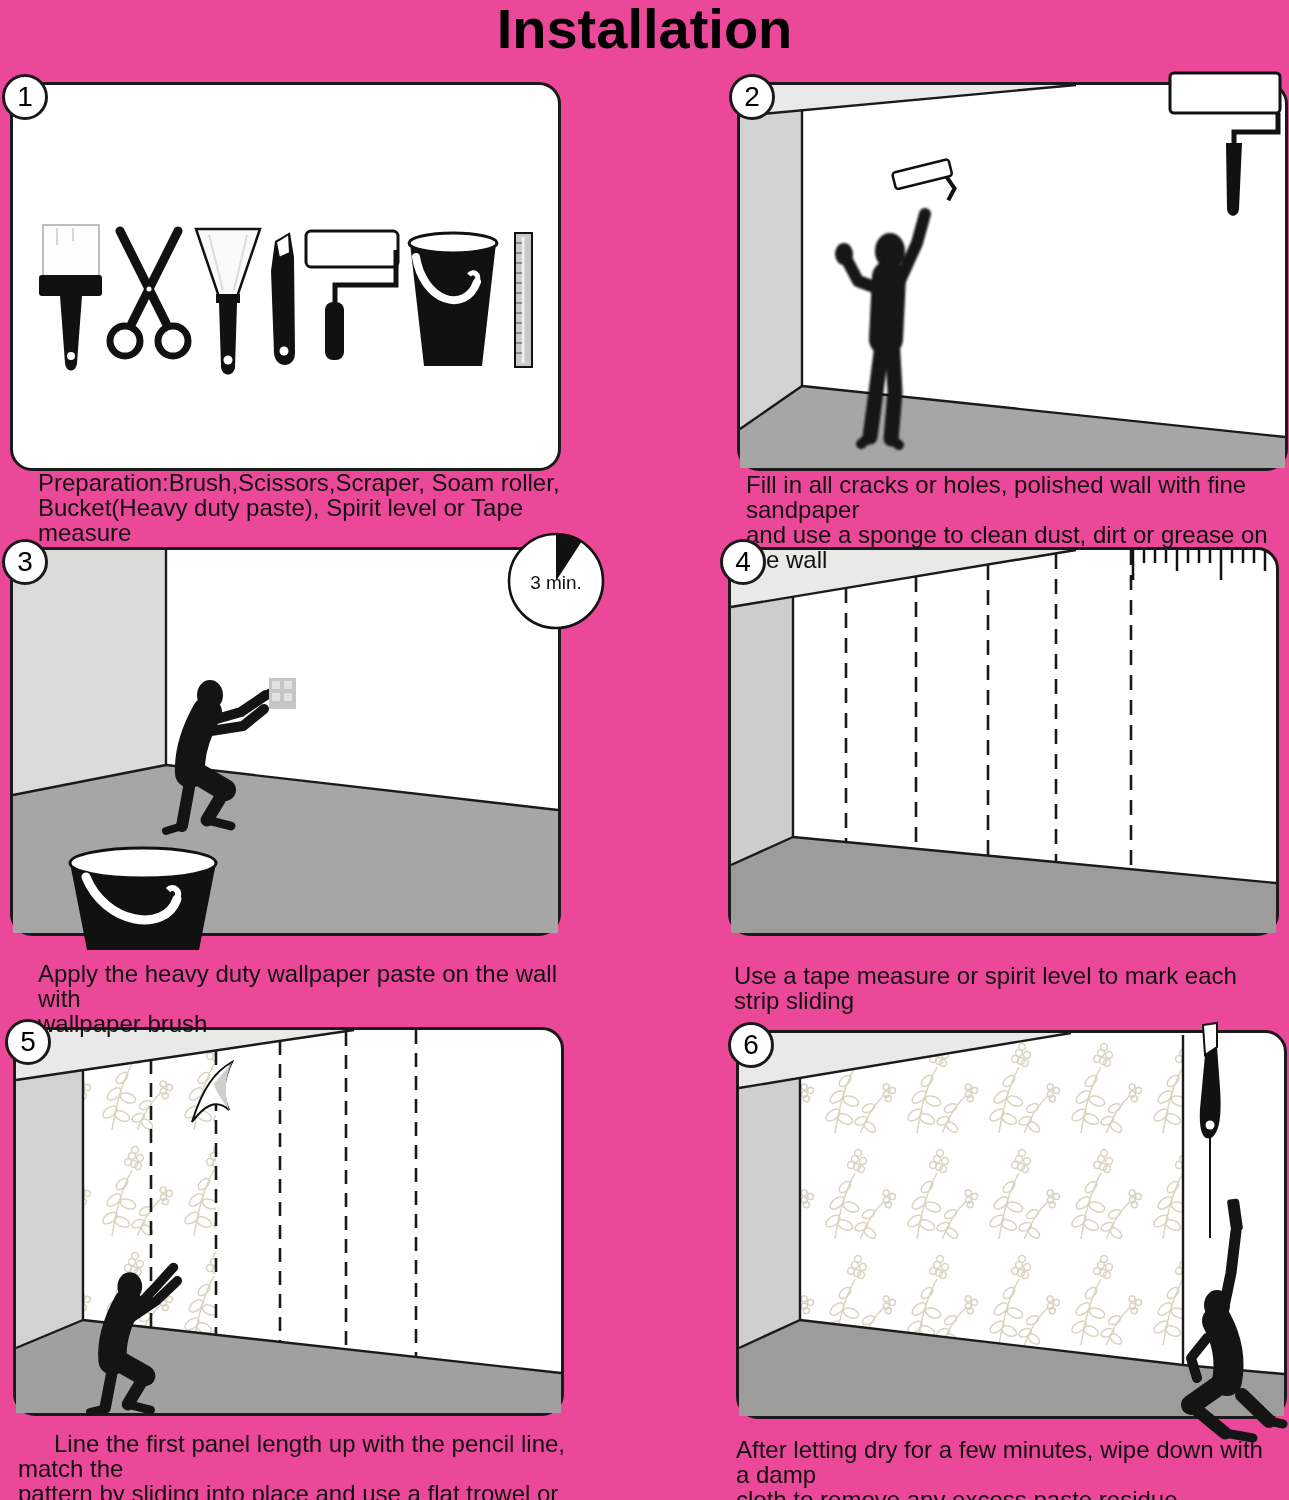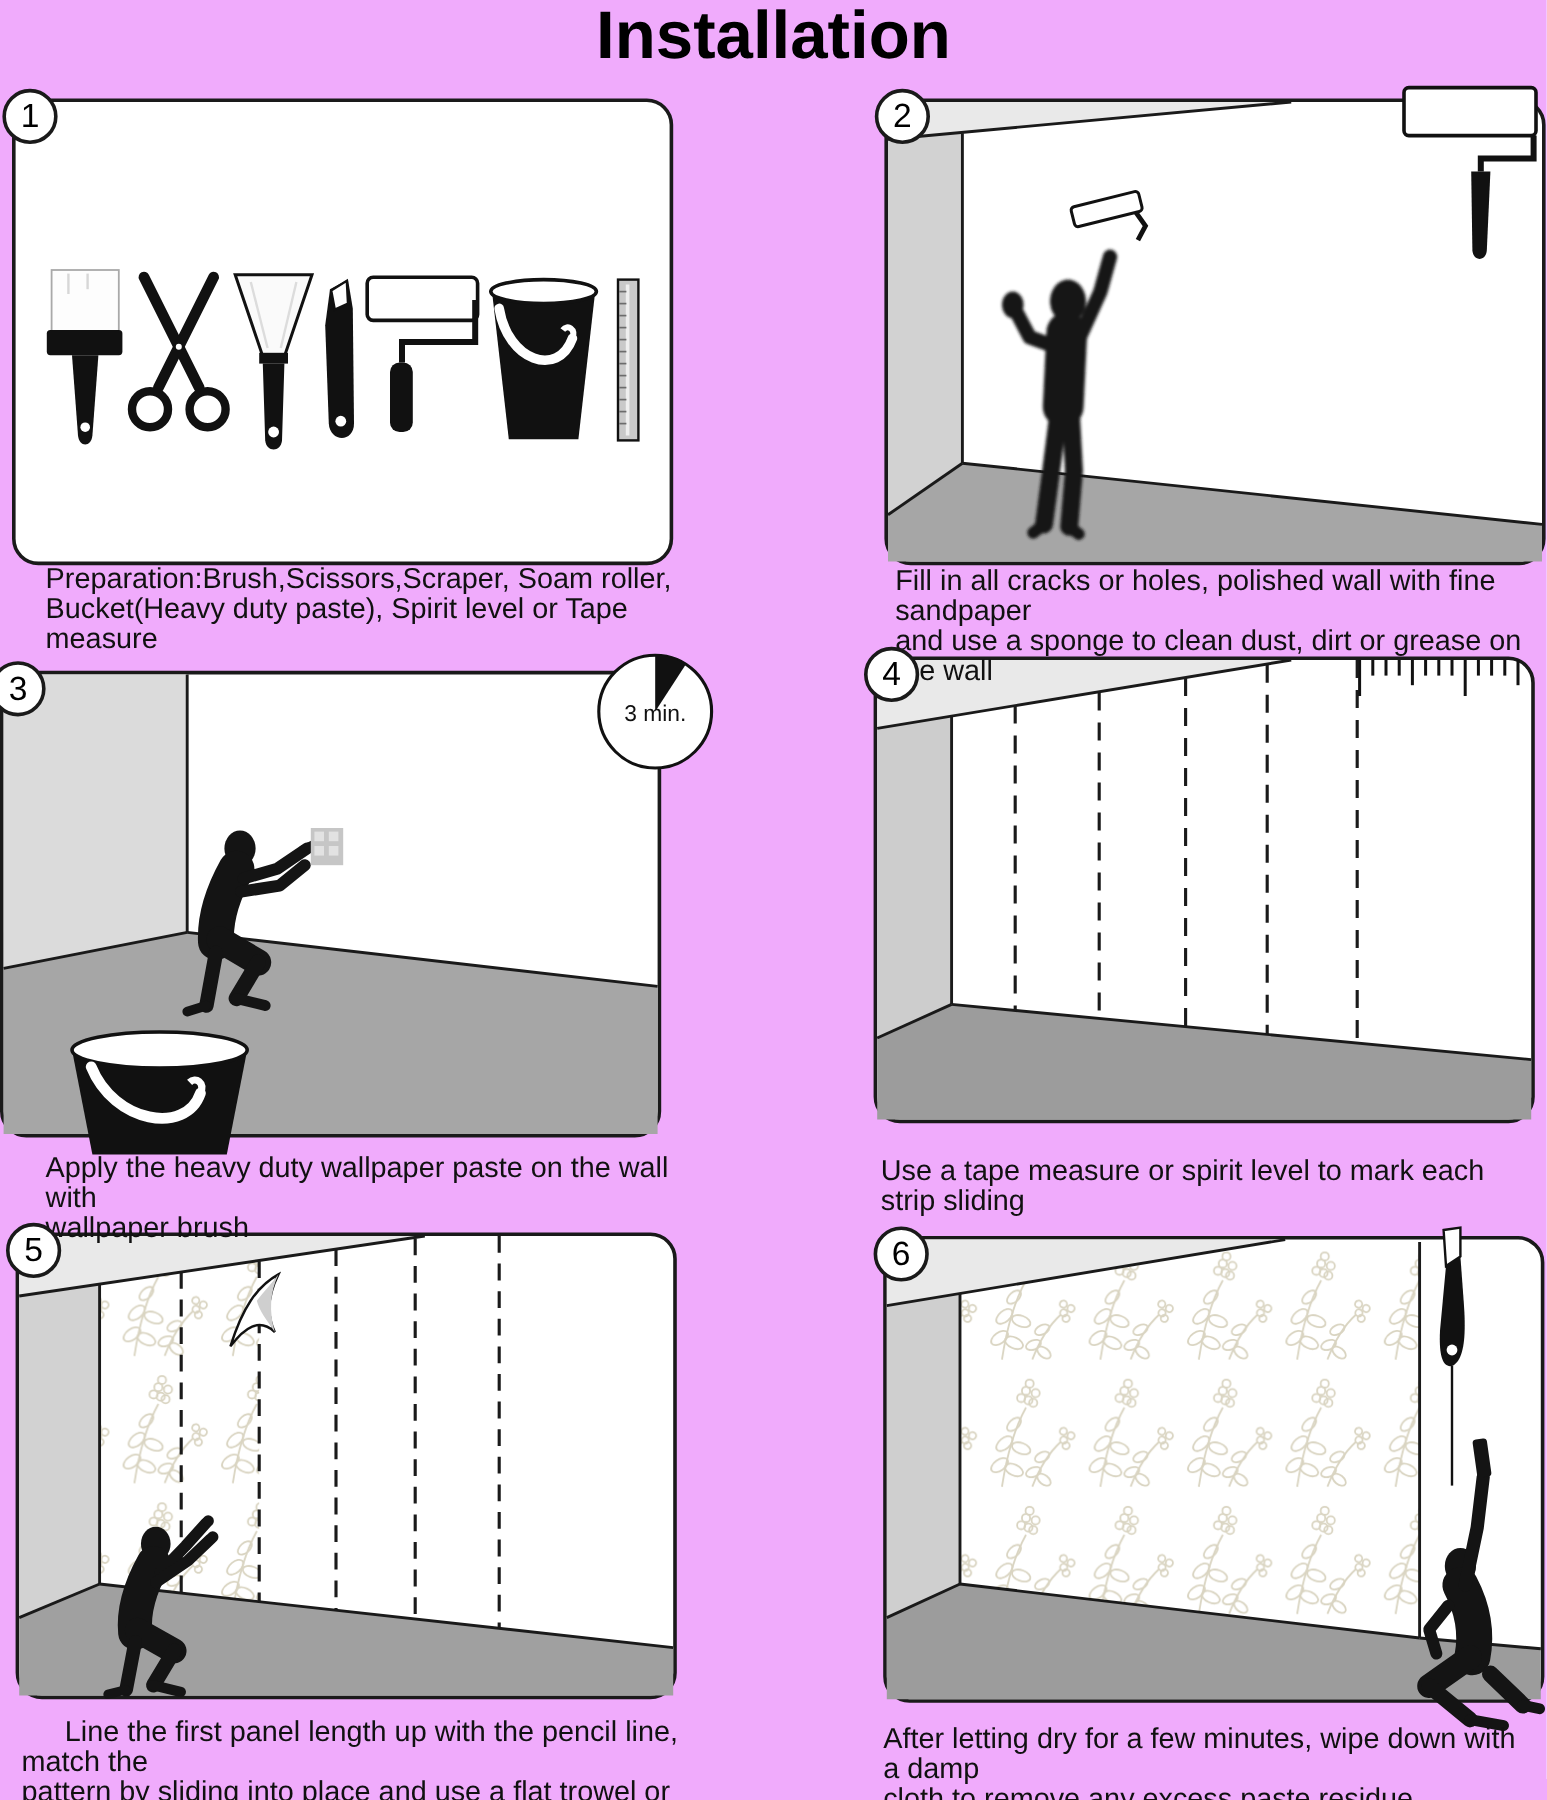--- a/index.html
+++ b/index.html
@@ -1,28 +1,28 @@
 <!DOCTYPE html>
 <html><head>
 <meta charset="utf-8">
 <style>
   html,body{margin:0;padding:0;background:#fff;}
-  .canvas{position:relative;width:1289px;height:1500px;background:#f0abfc;overflow:hidden;
+  .canvas{position:relative;width:1289px;height:1500px;background:#ec4899;overflow:hidden;
           font-family:"Liberation Sans",sans-serif;color:#000;text-decoration:underline;}
   .title{position:absolute;left:0;top:-4px;width:100%;text-align:center;
          font-size:56px;font-weight:bold;letter-spacing:0px;}
   .panel{position:absolute;width:545px;height:383px;border:3px solid #1a1a1a;
          border-radius:22px;background:#fff;}
   .panel svg{position:absolute;left:0;top:0;width:545px;height:383px;overflow:visible;}
   .badge{position:absolute;left:-11px;top:-11px;width:40px;height:40px;background:#fff;
          border:3px solid #1a1a1a;border-radius:50%;display:flex;align-items:center;
          justify-content:center;font-size:28px;z-index:3;}
   .caption{position:absolute;font-size:24px;line-height:25px;color:#111;white-space:pre-line;}
   #p1{left:10px;top:82px;}   #p2{left:737px;top:82px;}
-  #p3{left:0;top:547px;margin-top:12px;}  #p4{left:728px;top:547px;}
+  #p3{left:10px;top:547px;}  #p4{left:728px;top:547px;}
   #p5{left:13px;top:1027px;} #p6{left:736px;top:1030px;}
   #cap1{left:38px;top:470px;width:560px;}
   #cap2{left:746px;top:472px;width:540px;}
   #cap3{left:38px;top:961px;width:540px;}
   #cap4{left:734px;top:963px;width:552px;}
   #cap5{left:18px;top:1431px;width:570px;text-indent:36px;}
   #cap6{left:736px;top:1437px;width:545px;}
 </style>
 </head>
 <body>

